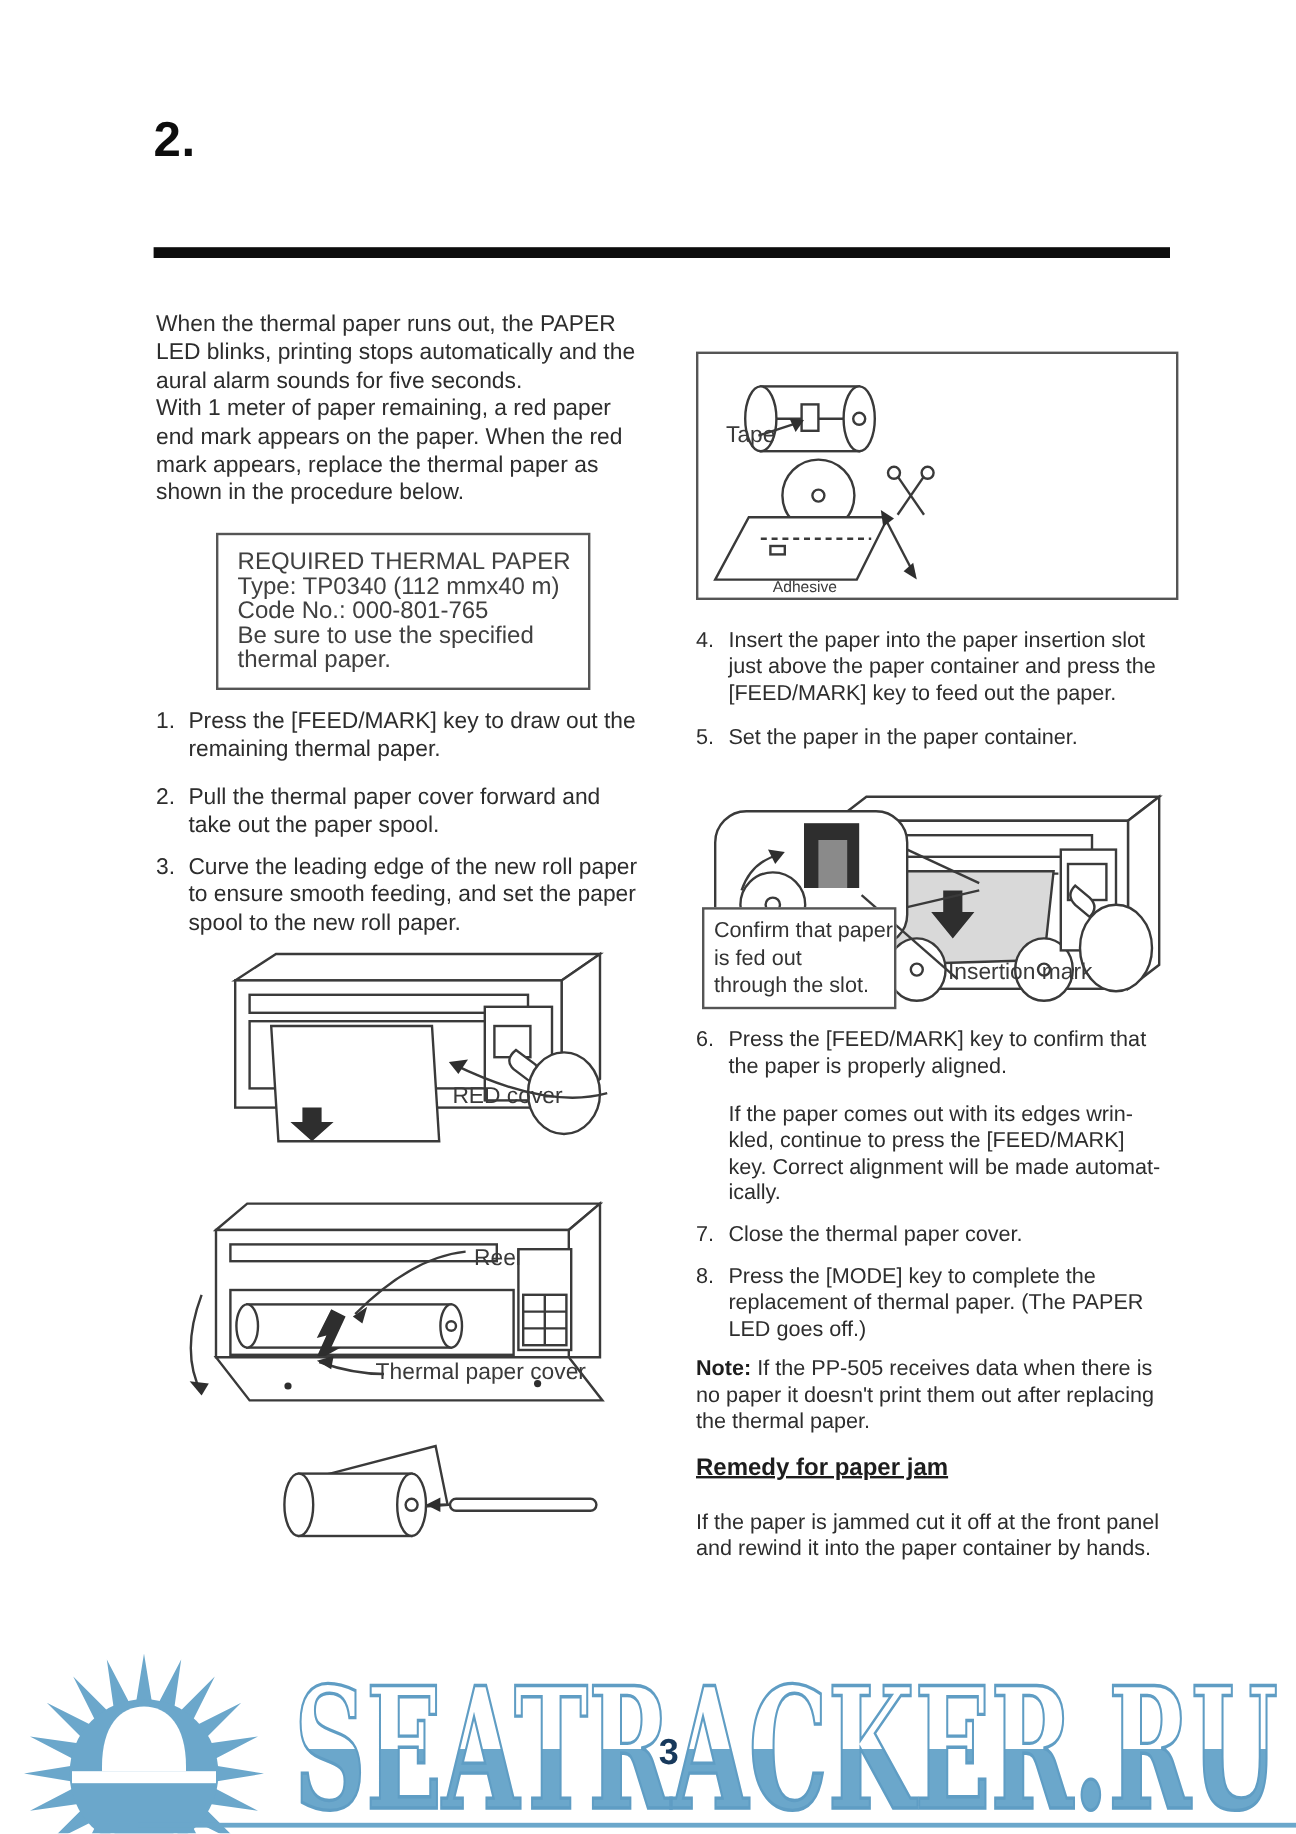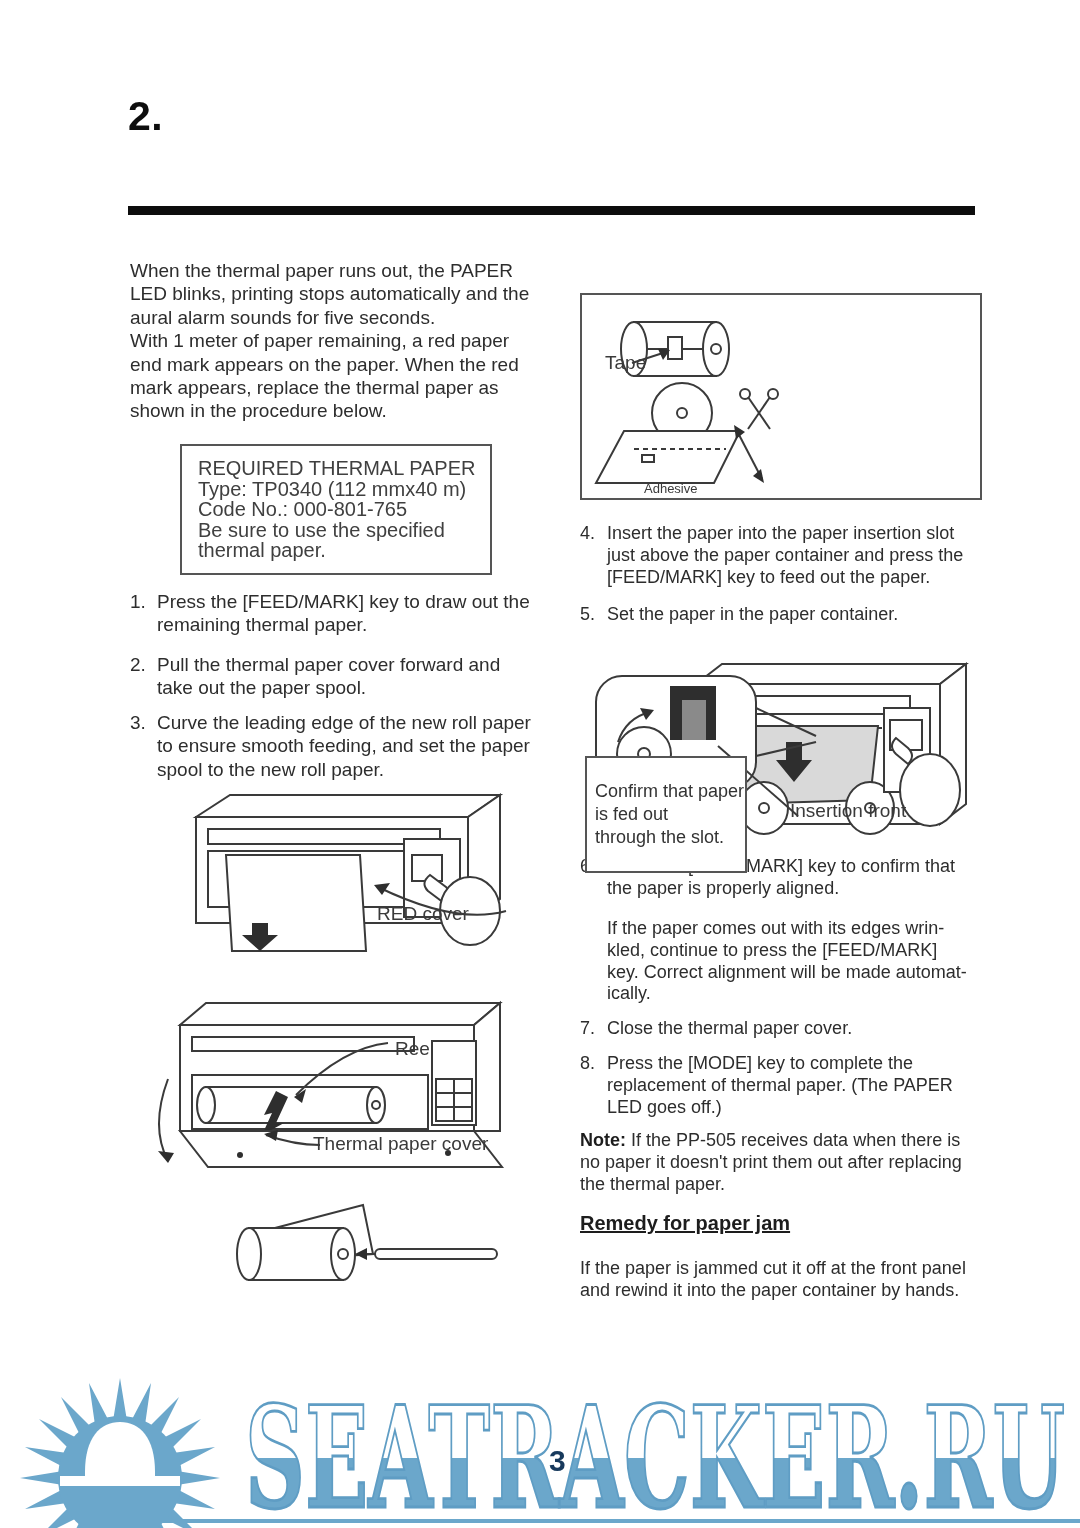--- a/index.html
+++ b/index.html
@@ -200,26 +200,26 @@
   <rect x="104" y="62" width="24" height="40" fill="#8a8a8a"></rect>
   <circle class="lnf" cx="66" cy="116" r="27"></circle>
   <circle class="ln" cx="66" cy="116" r="6"></circle>
   <path class="ln" d="M 40,104 Q 48,80 72,74"></path>
   <polygon class="dk" points="76,72 62,70 68,82"></polygon>
   <line class="ln" x1="38" y1="172" x2="56" y2="136"></line>
   <polygon class="dk" points="58,132 46,138 56,146"></polygon>
   <line class="ln" x1="140" y1="108" x2="220" y2="178"></line>
 </svg>
 </div>
-<div class="abs boxed" style="left:585px;top:756px;width:142px;padding:22px 8px;background:#fff;z-index:2;">
+<div class="abs boxed" style="left:585px;top:756px;width:142px;padding:6px 8px;background:#fff;z-index:2;">
   <div class="pre" style="font-size:18px;line-height:23px;color:#333;">Confirm that paper
 is fed out
 through the slot.</div>
 </div>
-<div class="abs figlabel" style="left:790px;top:800px;z-index:2;">Insertion front</div>
+<div class="abs figlabel" style="left:790px;top:800px;z-index:2;">Insertion mark</div>
 
 <div class="abs step body-r" style="left:580px;top:856px;">
   <div class="n">6.</div>
   <div class="pre">Press the [FEED/MARK] key to confirm that
 the paper is properly aligned.</div>
 </div>
 <div class="abs body-r pre" style="left:607px;top:918px;">If the paper comes out with its edges wrin-
 kled, continue to press the [FEED/MARK]
 key. Correct alignment will be made automat-
 ically.</div>

